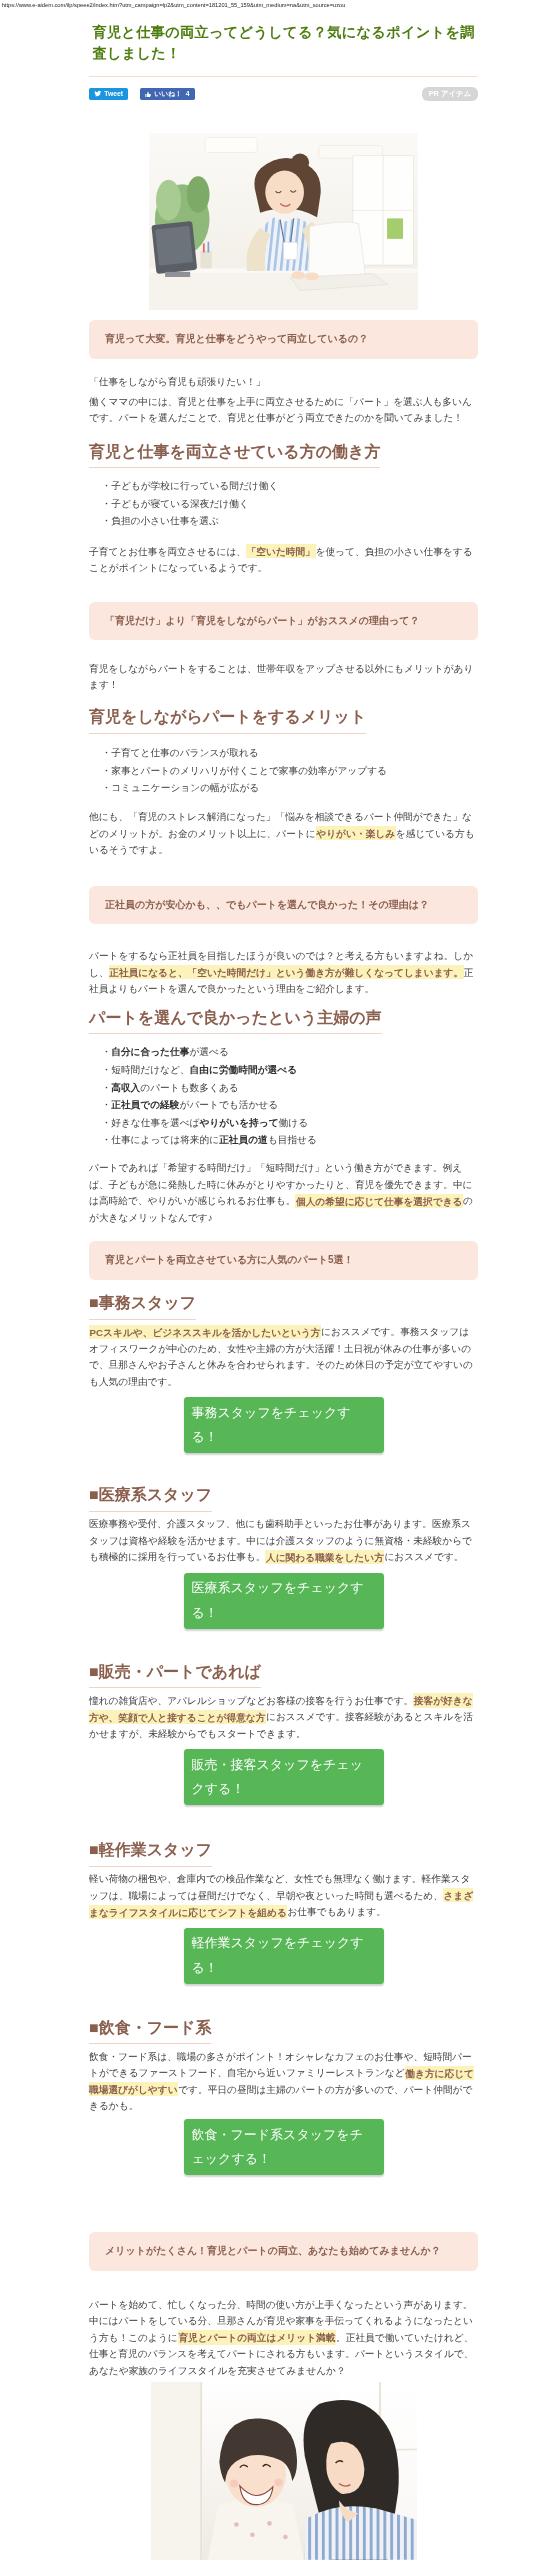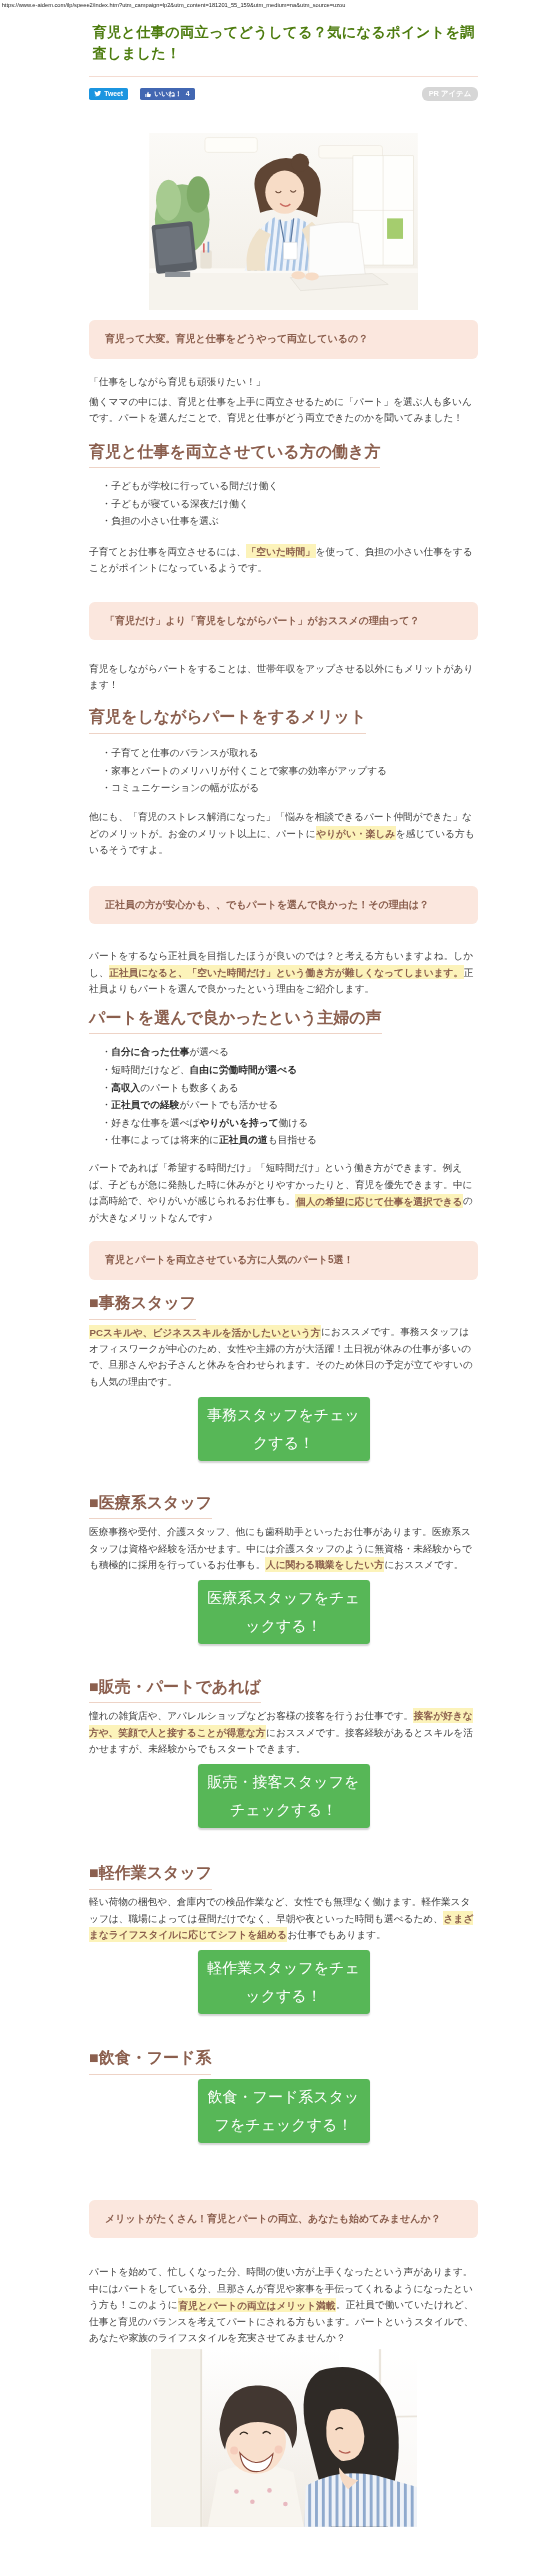--- a/index.html
+++ b/index.html
@@ -44,23 +44,23 @@
   .h3wrap { margin-top:15px; }
   .h3head {
     display:inline-block; font-size:16px; font-weight:bold; color:#8b5f4e;
     line-height:1.3; padding-bottom:4.6px; border-bottom:1.7px double #eed3c6;
   }
   ul.dotlist { margin-top:9px; list-style:none; padding-left:12.5px; }
   ul.dotlist li { font-size:9.7px; line-height:17.6px; color:#3d3d3d; }
   .hl { background:#fcf3ba; color:#8b5f4e; font-weight:bold; padding:1.7px 0.6px; }
   .b { font-weight:bold; color:#2f2f2f; }
   .cta {
-    display:flex; align-items:center; justify-content:center; text-align:center;
-    margin:6.8px auto 0; width:172px; min-height:35px; background:#57b757; color:#fff;
-    border:none; border-radius:3.4px; font-size:15px; line-height:1.9; padding:3.4px 8px;
+    display:flex; align-items:center; justify-content:center; text-align:left;
+    margin:6.8px auto 0; width:200px; min-height:35px; background:#57b757; color:#fff;
+    border:none; border-radius:3.4px; font-size:13px; line-height:1.9; padding:3.4px 8px;
     box-shadow:0 1.1px 1.7px rgba(0,0,0,.18); cursor:pointer;
     font-family:"Liberation Sans","DejaVu Sans",sans-serif;
   }
   .footer-band { margin-top:55px; margin-left:-89px; width:559px; height:17px; background:#fce8e1; }
   
   .mt6{margin-top:3.4px!important}.mt8{margin-top:4.6px!important}.mt16{margin-top:9px!important}
   .mt18{margin-top:10.2px!important}.mt20{margin-top:11.4px!important}.mt22{margin-top:12.5px!important}
   .mt24{margin-top:13.7px!important}.mt26{margin-top:15px!important}.mt36{margin-top:20.5px!important}
   .mt42{margin-top:24px!important}.mt44{margin-top:25px!important}.mt46{margin-top:26px!important}
   .mt48{margin-top:27px!important}.mt56{margin-top:32px!important}.mt58{margin-top:33px!important}
@@ -194,20 +194,21 @@
 
   <div class="h3wrap mt58"><span class="h3head">■販売・パートであれば</span></div>
   <p class="body-p mt8"><span>憧れの雑貨店や、アパレルショップなどお客様の接客を行うお仕事です。</span><span class="hl">接客が好きな方や、笑顔で人と接することが得意な方</span><span>におススメです。接客経験があるとスキルを活かせますが、未経験からでもスタートできます。</span></p>
   <button class="cta">販売・接客スタッフをチェックする！</button>
 
   <div class="h3wrap mt62"><span class="h3head">■軽作業スタッフ</span></div>
   <p class="body-p mt8"><span>軽い荷物の梱包や、倉庫内での検品作業など、女性でも無理なく働けます。軽作業スタッフは、職場によっては昼間だけでなく、早朝や夜といった時間も選べるため、</span><span class="hl">さまざまなライフスタイルに応じてシフトを組める</span><span>お仕事でもあります。</span></p>
   <button class="cta">軽作業スタッフをチェックする！</button>
 
   <div class="h3wrap mt60"><span class="h3head">■飲食・フード系</span></div>
+  <p class="body-p mt8"><span>飲食・フード系は、職場の多さがポイント！オシャレなカフェのお仕事や、短時間パートができるファーストフード、自宅から近いファミリーレストランなど</span><span class="hl">働き方に応じて職場選びがしやすい</span><span>です。平日の昼間は主婦のパートの方が多いので、パート仲間ができるかも。</span></p>
   <button class="cta" style="margin-top:4.6px">飲食・フード系スタッフをチェックする！</button>
 
   <div class="h2box mt100">メリットがたくさん！育児とパートの両立、あなたも始めてみませんか？</div>
   <p class="body-p mt46"><span>パートを始めて、忙しくなった分、時間の使い方が上手くなったという声があります。中にはパートをしている分、旦那さんが育児や家事を手伝ってくれるようになったという方も！このように</span><span class="hl">育児とパートの両立はメリット満載</span><span>。正社員で働いていたけれど、仕事と育児のバランスを考えてパートにされる方もいます。パートというスタイルで、あなたや家族のライフスタイルを充実させてみませんか？</span></p>
 
   <figure class="photo footer-photo">
     <svg viewBox="0 0 467 312">
       <defs>
         <linearGradient id="bg2" x1="0" y1="0" x2="0" y2="1">
           <stop offset="0" stop-color="#ffffff"></stop>

